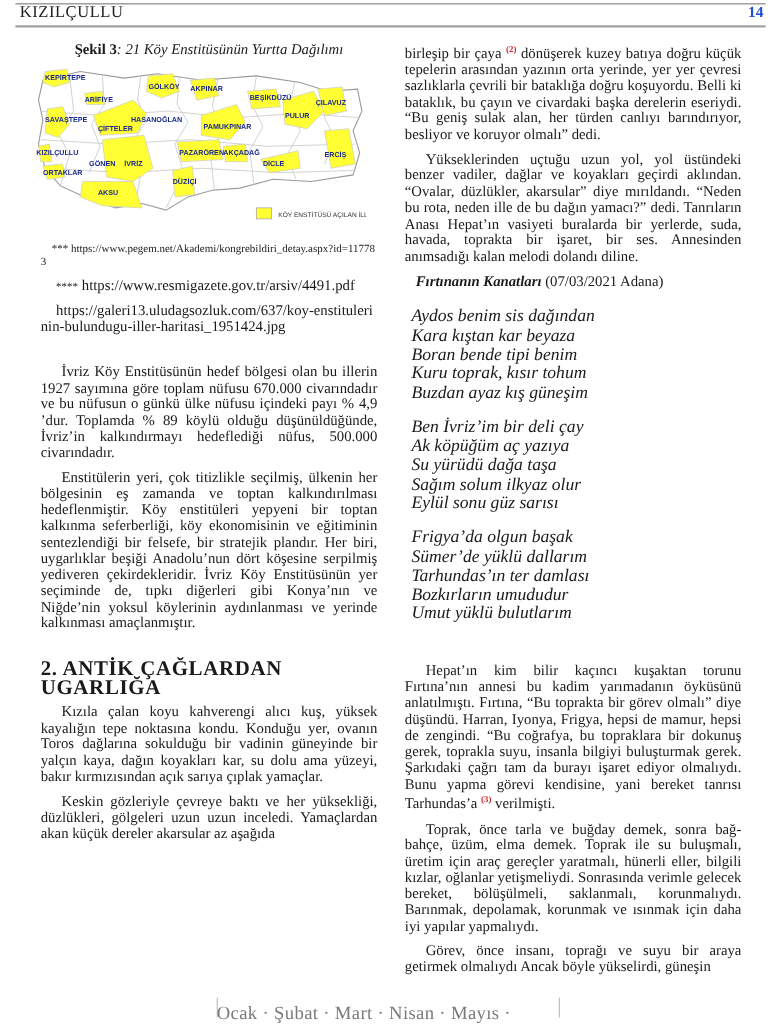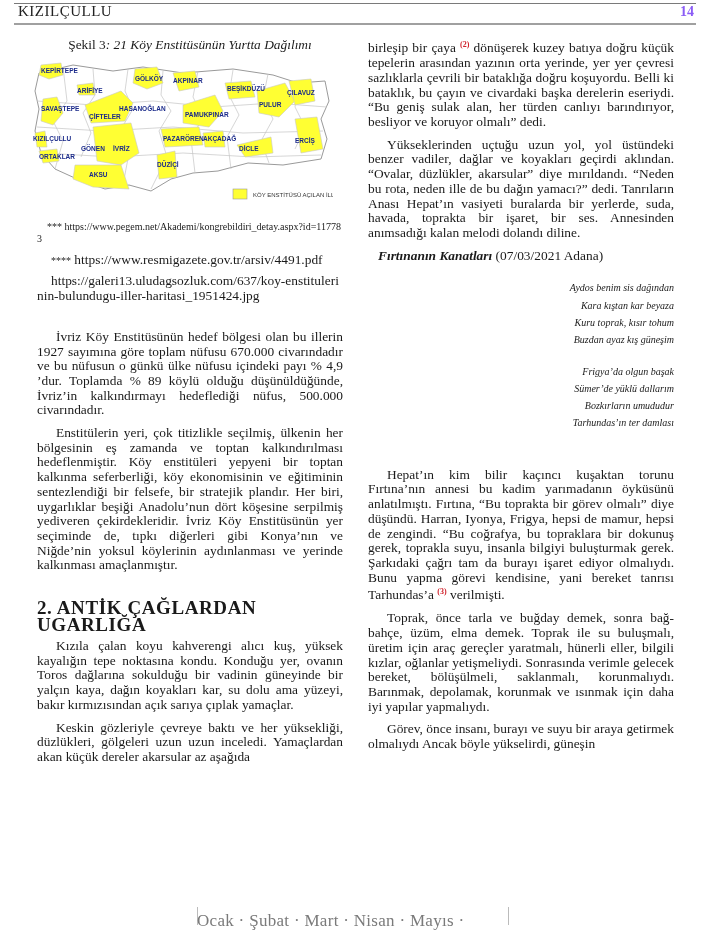--- a/index.html
+++ b/index.html
@@ -1,37 +1,37 @@
 <!DOCTYPE html>
 <html><head>
 <meta charset="utf-8">
 <style>
   html, body { margin:0; padding:0; background:#ffffff; }
   body { width:710px; height:932px; position:relative; overflow:hidden;
          font-family:"Liberation Serif","DejaVu Serif",serif; color:#1a1a1a; }
   .masthead { position:absolute; left:18px; top:3px; font-size:15px; letter-spacing:0.5px; color:#222; }
-  .page-num { position:absolute; right:16px; top:4px; font-size:14px; font-weight:bold; color:#8b5cf6; }
+  .page-num { position:absolute; right:16px; top:4px; font-size:14px; font-weight:bold; color:#1d4ed8; }
   .hdr { position:absolute; left:14px; right:14px; top:3px; height:19px;
          border-top:1px solid #7a7a7a; border-bottom:2px solid #a0a0a0; }
   .col { position:absolute; top:38px; width:306px; font-size:13.4px; line-height:14.7px; }
   .col-left { left:37px; }
   .col-right { left:368px; }
   p { margin:0 0 8px 0; text-align:justify; }
   p.indent { text-indent:19px; }
   .caption { text-align:center; margin:0 0 6px 0; }
-  .caption b { font-weight:normal; }
+  .caption b { font-weight:bold; }
   .caption i { }
   .map { position:relative; width:300px; height:150px; margin:8px 0 0 -4px; }
   .ref-small { font-size:10px; line-height:12px; margin:10px 0 8px 0; text-indent:10px; text-align:left; }
   .ref { text-indent:14px; text-align:left; margin:0 0 6px 0; }
   h2 { font-size:19px; line-height:17px; margin:26px 0 6px 0; font-weight:bold; letter-spacing:0.6px; }
   sup.fn { color:#d0202a; font-size:8px; font-weight:bold; }
   .poem-title { font-weight:bold; font-style:italic; margin:6px 0 16px 10px; }
   .poem-title span { font-weight:normal; font-style:normal; }
-  .stanza { margin:0 0 14px 0; padding-left:6px; font-style:italic; font-size:10px; line-height:17.3px;text-align:right; }
+  .stanza { margin:0 0 14px 0; padding-left:6px; font-style:italic; font-size:16px; line-height:17.3px; }
   .footer { position:absolute; top:911px; left:197px; width:318px; text-align:left;
             font-size:17px; color:#7a7a7a; letter-spacing:0.3px; }
   .footer .year { font-weight:bold; color:#555; }
   .footer-bar-l { position:absolute; left:197px; top:907px; width:1px; height:18px; background:#bbb; }
   .footer-bar-r { position:absolute; left:508px; top:907px; width:1px; height:18px; background:#bbb; }
 </style>
 </head>
 <body>
 
 <div class="hdr"></div>
@@ -128,34 +128,43 @@
 
 <div class="col col-right">
   <p><span>birleşip bir çaya </span><sup class="fn">(2)</sup><span> dönüşerek kuzey batıya doğru küçük tepelerin arasından yazının orta yerinde, yer yer çevresi sazlıklarla çevrili bir bataklığa doğru koşuyordu. Belli ki bataklık, bu çayın ve civardaki başka derelerin eseriydi. “Bu geniş sulak alan, her türden canlıyı barındırıyor, besliyor ve koruyor olmalı” dedi.</span></p>
   <p class="indent">Yükseklerinden uçtuğu uzun yol, yol üstündeki benzer vadiler, dağlar ve koyakları geçirdi aklından. “Ovalar, düzlükler, akarsular” diye mırıldandı. “Neden bu rota, neden ille de bu dağın yamacı?” dedi. Tanrıların Anası Hepat’ın vasiyeti buralarda bir yerlerde, suda, havada, toprakta bir işaret, bir ses. Annesinden anımsadığı kalan melodi dolandı diline.</p>
 
   <div class="poem-title"><span style="font-weight:bold;font-style:italic;">Fırtınanın Kanatları</span> <span>(07/03/2021 Adana)</span></div>
 
   <div class="stanza">
     <div>Aydos benim sis dağından</div>
     <div>Kara kıştan kar beyaza</div>
+    <div>Boran bende tipi benim</div>
     <div>Kuru toprak, kısır tohum</div>
     <div>Buzdan ayaz kış güneşim</div>
   </div>
   <div class="stanza">
+    <div>Ben İvriz’im bir deli çay</div>
+    <div>Ak köpüğüm aç yazıya</div>
+    <div>Su yürüdü dağa taşa</div>
+    <div>Sağım solum ilkyaz olur</div>
+    <div>Eylül sonu güz sarısı</div>
+  </div>
+  <div class="stanza">
     <div>Frigya’da olgun başak</div>
     <div>Sümer’de yüklü dallarım</div>
+    <div>Tarhundas’ın ter damlası</div>
     <div>Bozkırların umududur</div>
-    <div>Tarhundas’ın ter damlası</div>
+    <div>Umut yüklü bulutlarım</div>
   </div>
 
   <div style="height:22px;"></div>
   <p class="indent"><span>Hepat’ın kim bilir kaçıncı kuşaktan torunu Fırtına’nın annesi bu kadim yarımadanın öyküsünü anlatılmıştı. Fırtına, “Bu toprakta bir görev olmalı” diye düşündü. Harran, Iyonya, Frigya, hepsi de mamur, hepsi de zengindi. “Bu coğrafya, bu topraklara bir dokunuş gerek, toprakla suyu, insanla bilgiyi buluşturmak gerek. Şarkıdaki çağrı tam da burayı işaret ediyor olmalıydı. Bunu yapma görevi kendisine, yani bereket tanrısı Tarhundas’a </span><sup class="fn">(3)</sup><span> verilmişti.</span></p>
   <p class="indent">Toprak, önce tarla ve buğday demek, sonra bağ-bahçe, üzüm, elma demek. Toprak ile su buluşmalı, üretim için araç gereçler yaratmalı, hünerli eller, bilgili kızlar, oğlanlar yetişmeliydi. Sonrasında verimle gelecek bereket, bölüşülmeli, saklanmalı, korunmalıydı. Barınmak, depolamak, korunmak ve ısınmak için daha iyi yapılar yapmalıydı.</p>
-  <p class="indent">Görev, önce insanı, burayı ve suyu bir araya getirmek olmalıydı Ancak böyle yükselirdi, güneşin</p>
+  <p class="indent">Görev, önce insanı, toprağı ve suyu bir araya getirmek olmalıydı Ancak böyle yükselirdi, güneşin</p>
 </div>
 
 <div class="footer-bar-l"></div>
 <div class="footer">
   <span>Ocak · Şubat · Mart · Nisan · Mayıs · Haziran</span>&nbsp;
   <span class="year">2022</span>
 </div>
 <div class="footer-bar-r"></div>
 
 </body></html>

